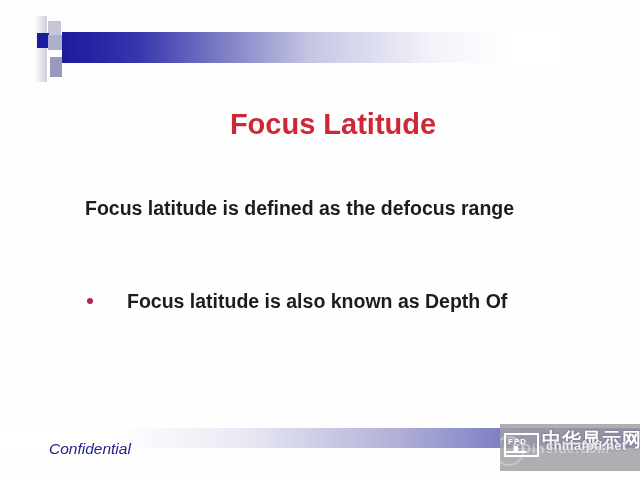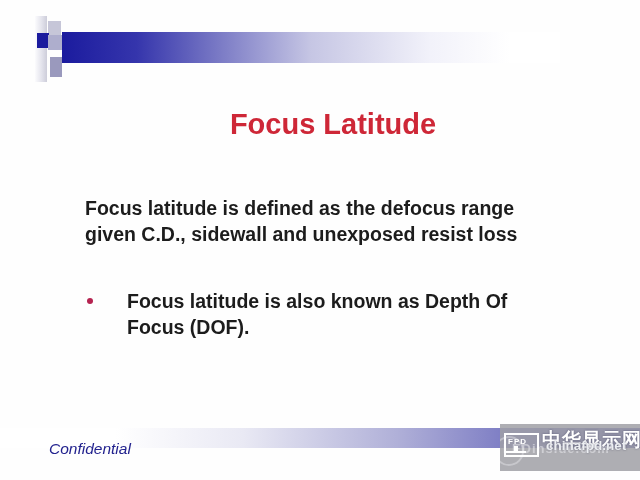--- a/index.html
+++ b/index.html
@@ -130,28 +130,26 @@
   <div class="deco-topbar"></div>
   <div class="deco-sq sq-top"></div>
   <div class="deco-sq sq-blue"></div>
   <div class="deco-sq sq-mid"></div>
   <div class="deco-sq sq-low"></div>
 
   <h1 class="title">Focus Latitude</h1>
 
   <div class="body-block">
     <div class="body-line">Focus latitude is defined as the defocus range</div>
-    <div class="body-line">given C.D., sidewall and unexposed resist loss</div>
   </div>
 
   <div class="bullet-item">
     <span class="bullet-dot"></span>
     <div class="bullet-text">
       <div>Focus latitude is also known as Depth Of</div>
-      <div>Focus (DOF).</div>
     </div>
   </div>
 
   <div class="footer-bar"></div>
   <div class="confidential">Confidential</div>
 
   <div class="watermark">
     <div class="wm-ghost-circle"></div>
     <div class="wm-ghost">LEDinside.com</div>
     <div class="wm-monitor">

